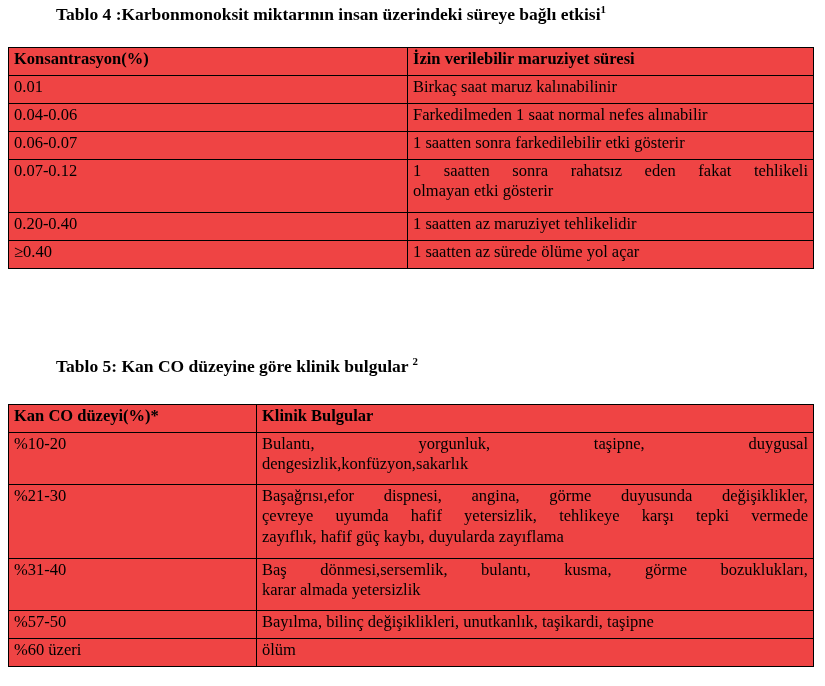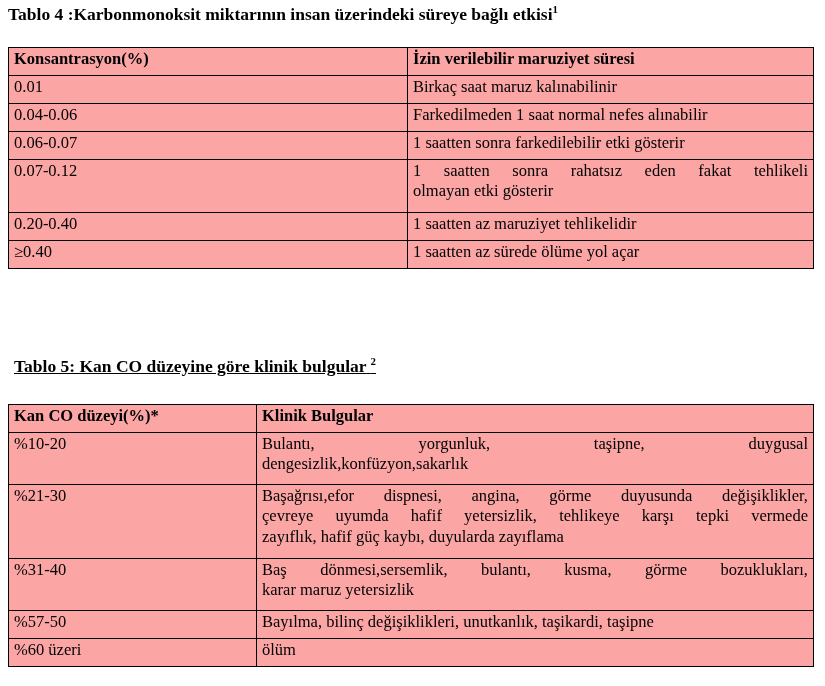--- a/index.html
+++ b/index.html
@@ -24,45 +24,45 @@
   }
 
   
   .table-caption {
     font-family: "Liberation Serif", "DejaVu Serif", serif;
     font-weight: bold;
     font-size: 17.5px;
     line-height: 1.15;
     color: #000;
     white-space: nowrap;
+    margin-left: 48px;
   }
   .table-caption sup {
     font-size: 0.62em;
     vertical-align: super;
     line-height: 0;
   }
   #caption-4 {
     position: absolute;
     left: 8px;
     top: 4px;
   }
   #caption-5 {
     position: absolute;
-    left: 14px;
+    left: 8px;
     top: 356px;
-    text-decoration: underline;
   }
 
   
   table.doc-table {
     position: absolute;
     border-collapse: collapse;
     table-layout: fixed;
     border: 1.6px solid #000;
-    background: #fca5a5;
+    background: #ef4444;
   }
   table.doc-table td,
   table.doc-table th {
     border: 1.1px solid #000;
     padding: 1px 5px 3px 5px;
     font-size: 16.5px;
     line-height: 1.24;
     vertical-align: top;
     text-align: left;
     font-weight: normal;
@@ -197,21 +197,21 @@
         <td class="justify">
           <span class="line stretch">Başağrısı,efor dispnesi, angina, görme duyusunda değişiklikler,</span>
           <span class="line stretch">çevreye uyumda hafif yetersizlik, tehlikeye karşı tepki vermede</span>
           <span class="line flush">zayıflık, hafif güç kaybı, duyularda zayıflama</span>
         </td>
       </tr>
       <tr class="h2">
         <td>%31-40</td>
         <td class="justify">
           <span class="line stretch">Baş dönmesi,sersemlik, bulantı, kusma, görme bozuklukları,</span>
-          <span class="line flush">karar maruz yetersizlik</span>
+          <span class="line flush">karar almada yetersizlik</span>
         </td>
       </tr>
       <tr>
         <td>%57-50</td>
         <td class="justify">
           <span class="line flush">Bayılma, bilinç değişiklikleri, unutkanlık, taşikardi, taşipne</span>
         </td>
       </tr>
       <tr>
         <td>%60 üzeri</td>

